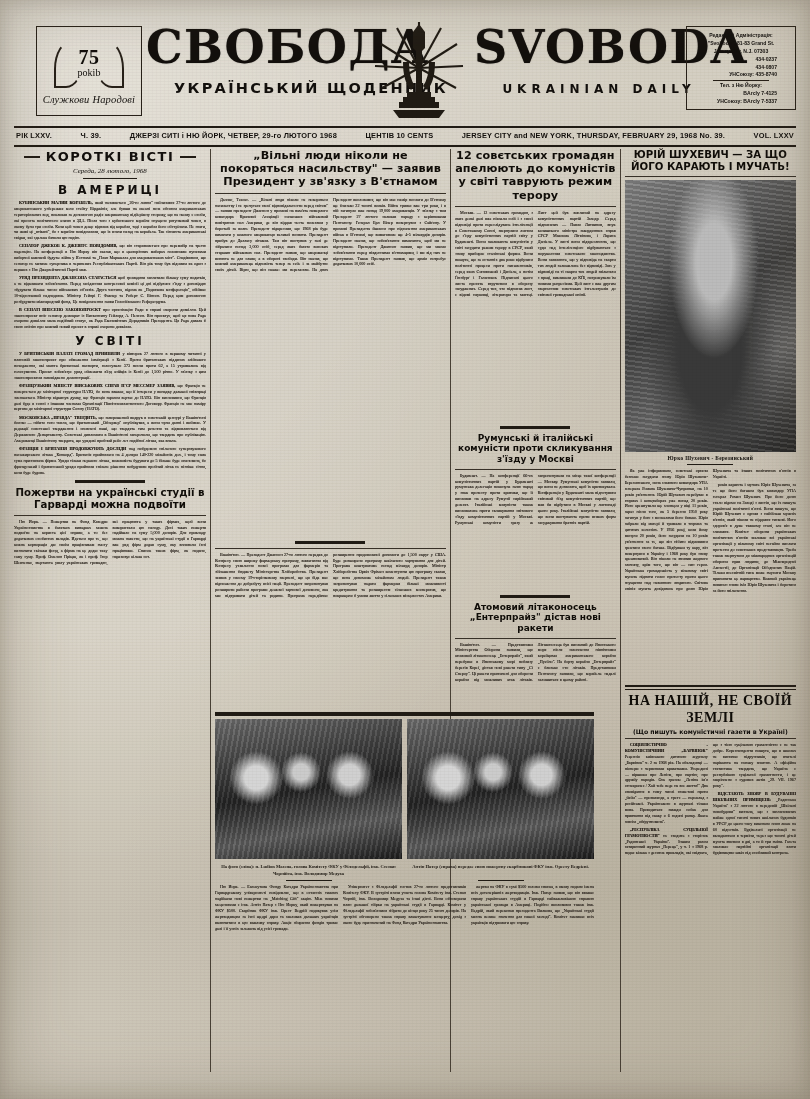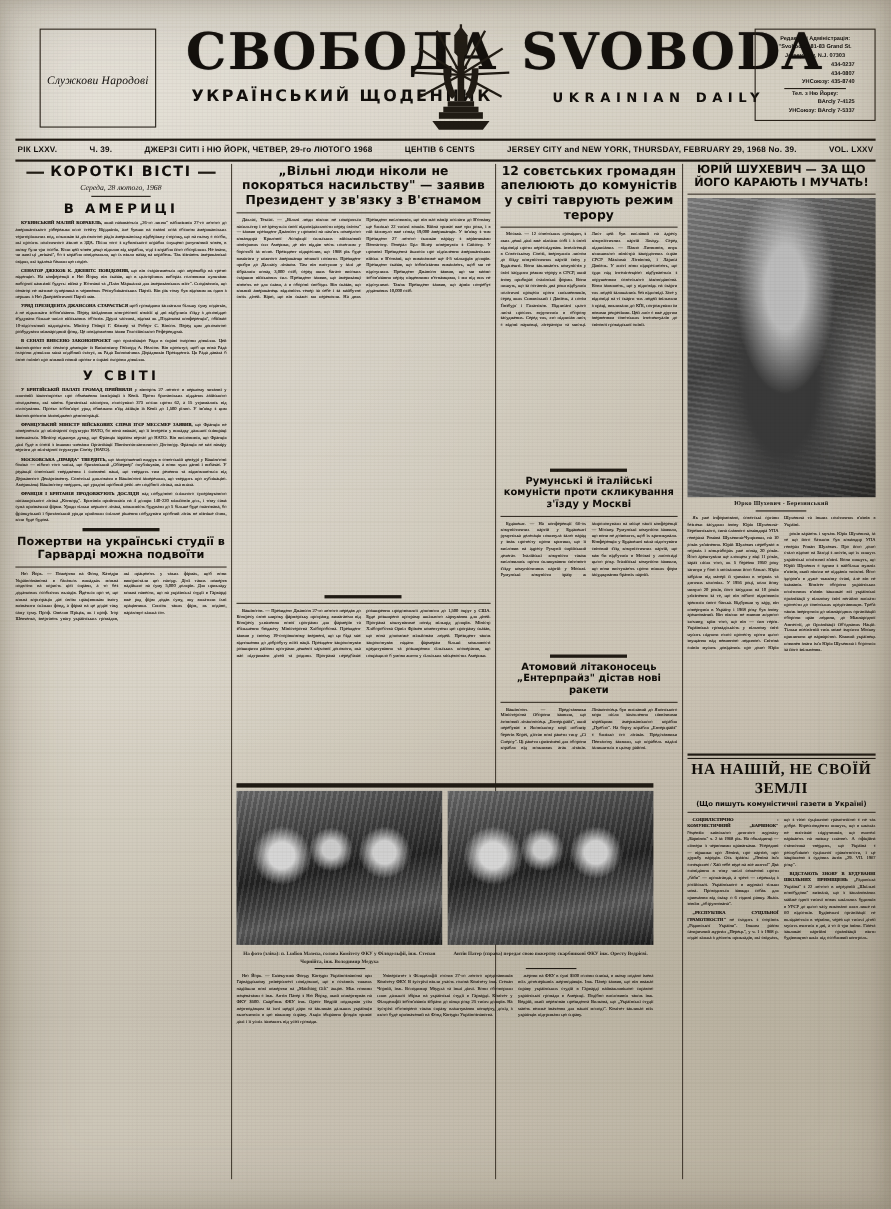--- a/index.html
+++ b/index.html
@@ -41,21 +41,21 @@
     content:"";position:absolute;top:4px;width:26px;height:44px;
     border:2px solid #2a241c;border-radius:60% 0 60% 0;border-right-color:transparent;border-top-color:transparent;
   }
   .anniv .wreath:before{left:2px;}
   .anniv .wreath:after{right:2px;transform:scaleX(-1);}
   .anniv .n75{font-weight:700;font-size:20px;letter-spacing:.5px;}
   .anniv .rokiv{font-size:10px;margin-top:1px;}
   .anniv .serve{font-style:italic;font-size:10.5px;margin-top:7px;letter-spacing:.2px;}
 
   .title-uk{
-    position:absolute;left:132px;top:8px;width:330px;text-align:center;
+    position:absolute;left:132px;top:8px;width:330px;text-align:left;
     font-family:"DejaVu Serif","Liberation Serif",serif;
     font-weight:700;font-size:46px;letter-spacing:1.5px;line-height:1;
     text-shadow:0 0 1px rgba(0,0,0,.55);
   }
   .sub-uk{
     position:absolute;left:132px;top:64px;width:330px;text-align:center;
     font-family:"DejaVu Sans","Liberation Sans",sans-serif;
     font-weight:700;font-size:14.5px;letter-spacing:2.3px;
   }
   .title-en{
@@ -177,20 +177,26 @@
 </style>
 </head>
 <body>
 
 <div class="page">
  <div class="sheet">
 
   <div class="masthead">
 
     <div class="anniv">
+      <div class="wreath">
+        <div style="text-align:center">
+          <div class="n75">75</div>
+          <div class="rokiv">pokib</div>
+        </div>
+      </div>
       <div class="serve">Служкови Народові</div>
     </div>
 
     <div class="title-uk">СВОБОДА</div>
     <div class="sub-uk">УКРАЇНСЬКИЙ ЩОДЕННИК</div>
 
     <div class="crest">
       <svg width="100" height="104" viewBox="0 0 100 104">
         <g fill="#241f18">
 
@@ -234,21 +240,21 @@
       <span class="rr">УНСоюзу: BArcly 7-5337</span>
     </div>
   </div>
 
   <div class="rule-hv"></div>
 
   <div class="dateline">
     <span>РІК LXXV.</span>
     <span>Ч. 39.</span>
     <span>ДЖЕРЗІ СИТІ і НЮ ЙОРК, ЧЕТВЕР, 29-го ЛЮТОГО 1968</span>
-    <span>ЦЕНТІВ 6 CENTS</span>
+    <span>ЦЕНТІВ 10 CENTS</span>
     <span>JERSEY CITY and NEW YORK, THURSDAY, FEBRUARY 29, 1968  No. 39.</span>
     <span>VOL. LXXV</span>
   </div>
 
   <div class="rule-hv"></div>
 
   <div class="body">
     <div class="colwrap">
 
       <div class="col" style="width:196px">

